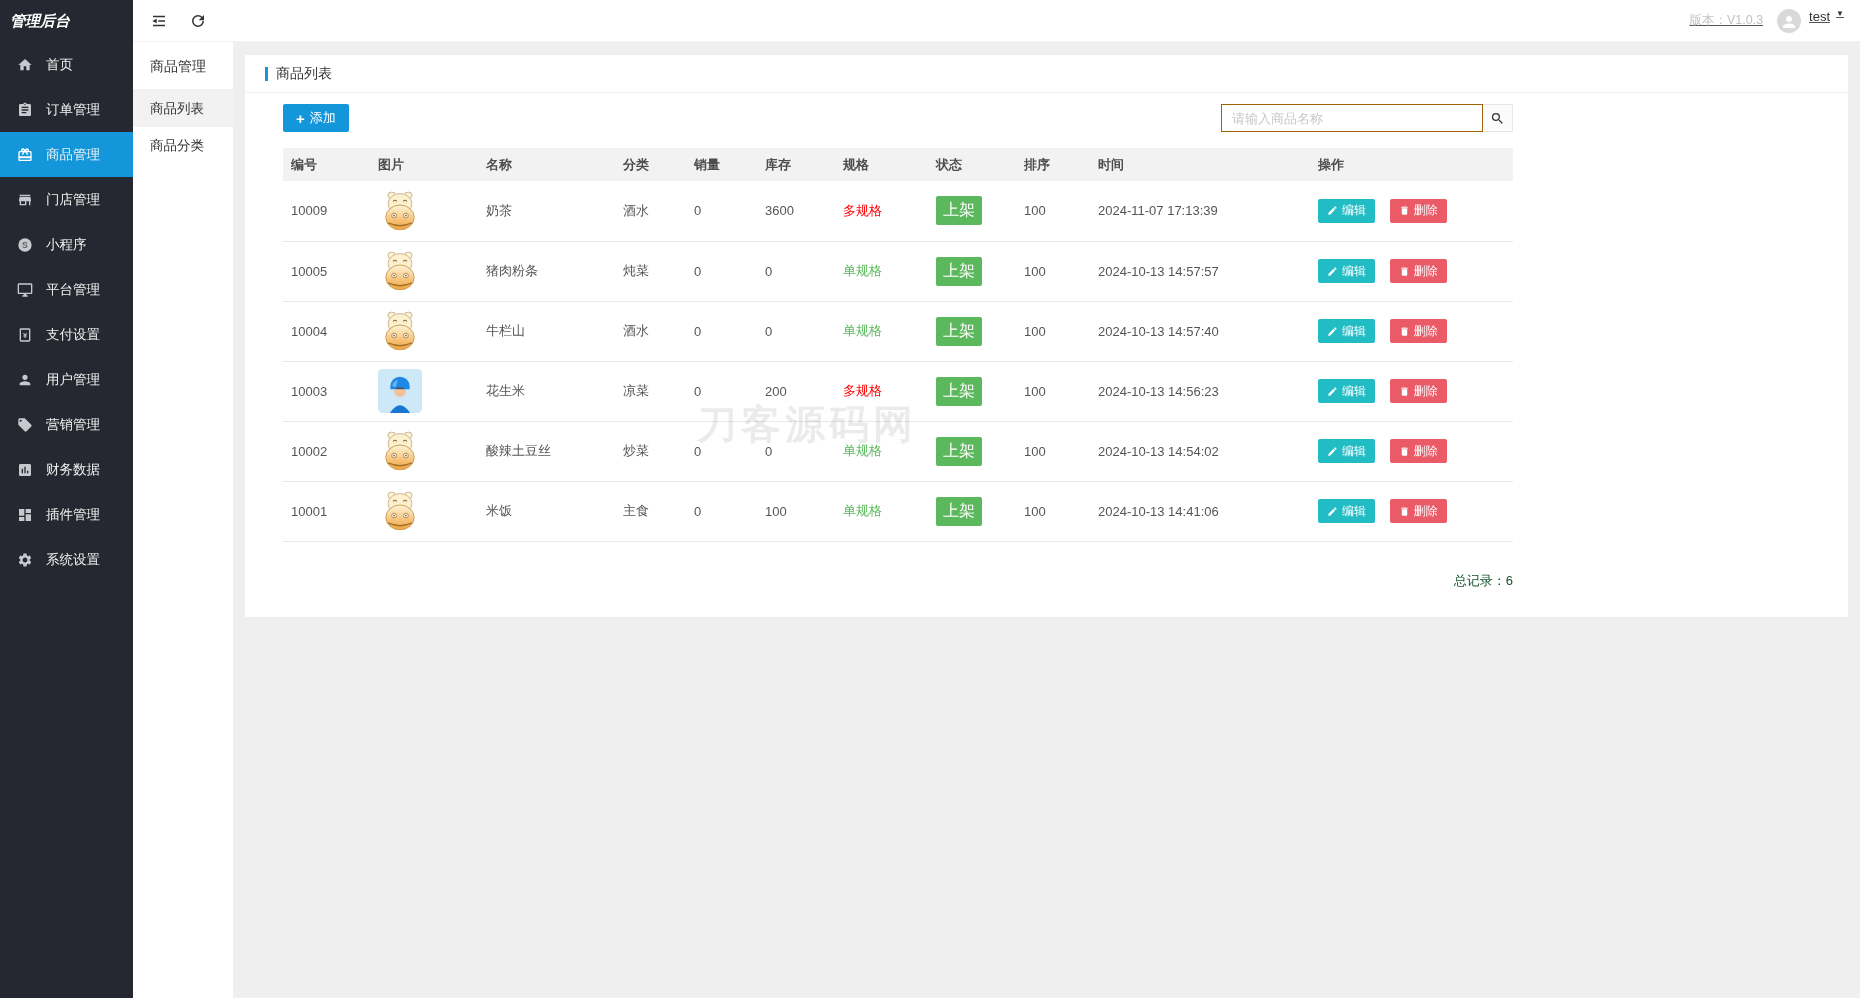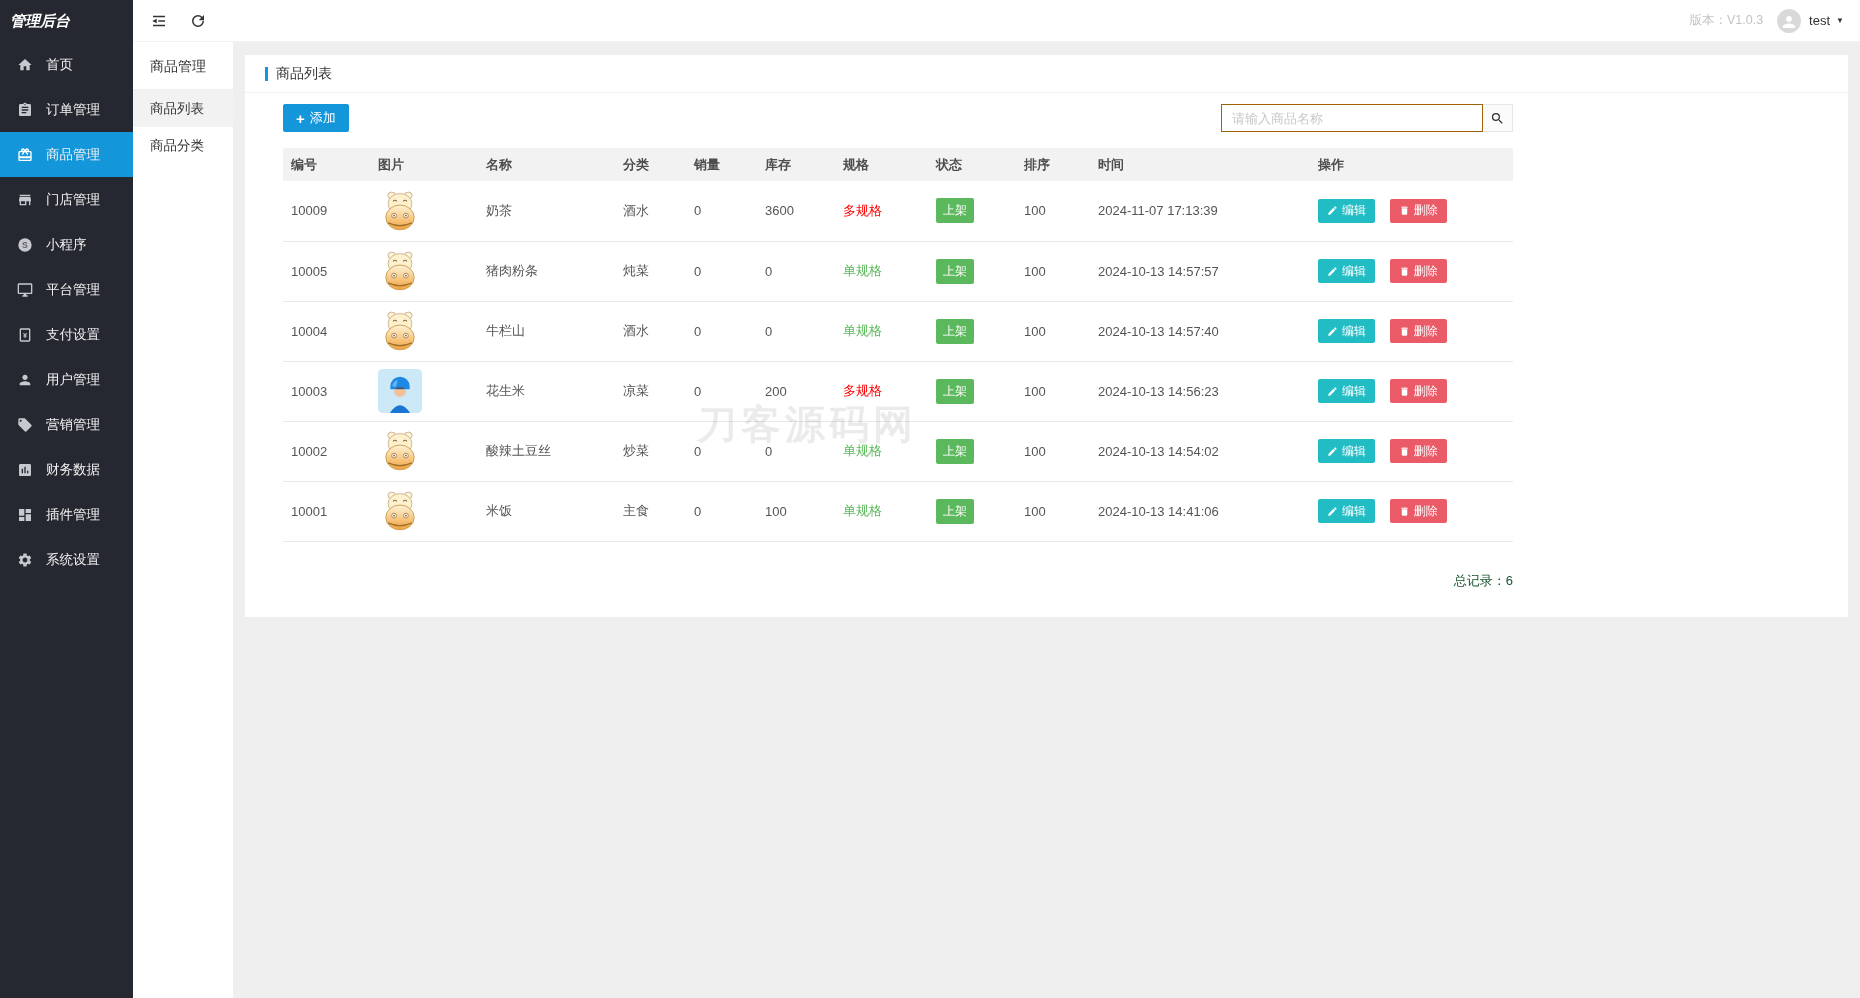--- a/index.html
+++ b/index.html
@@ -29,34 +29,34 @@
   }
   .menu-item .icon { width: 16px; height: 16px; color: #c6c9cd; flex: none; }
   .menu-item .icon svg { width: 100%; height: 100%; fill: currentColor; }
   .menu-item.active { background: var(--accent, #1496db); }
   .menu-item.active .icon { color: #fff; }
 
   
   .topbar {
     position: absolute; left: 133px; top: 0; width: 1727px; height: 42px;
     background: #fff; display: flex; align-items: center;
-    border-bottom: 1px solid #f2f2f2; z-index: 2;
+    border-bottom: 1px solid #f2f2f2; z-index: 2; text-decoration: underline;
   }
   .tool-icon { width: 18px; height: 18px; color: #333; cursor: pointer; }
   .tool-icon svg { width: 100%; height: 100%; fill: currentColor; }
   .tool-icon.collapse { margin-left: 17px; }
   .tool-icon.refresh { margin-left: 21px; }
   .topbar-right { margin-left: auto; display: flex; align-items: center; padding-right: 16px; }
   .version { color: #c3c3c3; font-size: 12.5px; margin-right: 14px; }
   .avatar {
     width: 24px; height: 24px; border-radius: 50%; background: #d9d9d9;
     display: flex; align-items: center; justify-content: center; overflow: hidden;
   }
   .avatar svg { width: 18px; height: 18px; fill: #fff; margin-top: 3px; }
-  .user-chip { display: flex; align-items: center; gap: 6px; cursor: pointer; }
+  .user-chip { display: flex; gap: 6px; cursor: pointer; }
   .username { color: #333; font-size: 13px; margin-left: 2px; }
   .caret { font-size: 8px; color: #333; }
 
   
   .submenu {
     position: absolute; left: 133px; top: 42px; width: 100px; height: 956px;
     background: #fff; z-index: 1;
   }
   .submenu-title {
     height: 48px; line-height: 48px; padding-left: 17px;
@@ -116,21 +116,21 @@
   }
   table.products tbody td {
     height: 60px; border-bottom: 1px solid #e9e9e9; padding: 0 8px;
     font-size: 13px; color: #555; vertical-align: middle;
   }
   .prod-img { width: 44px; height: 44px; }
   .spec.multi { color: var(--spec-red, #ff0000); }
   .spec.single { color: var(--spec-green, #5cb85c); }
   .badge {
     display: inline-block; background: var(--badge-green, #5cb85c); color: #fff;
-    font-size: 12px; padding: 4px 7px; border-radius: 2px; cursor: pointer;
+    font-size: 16px; padding: 4px 7px; border-radius: 2px; cursor: pointer;
   }
   .btn {
     display: inline-flex; align-items: center; gap: 4px; height: 24px; padding: 0 9px;
     border: none; border-radius: 2px; color: #fff; font-size: 12px; cursor: pointer;
     font-family: inherit; vertical-align: middle;
   }
   .btn svg { width: 11px; height: 11px; fill: #fff; }
   .btn.edit { background: var(--edit-color, #22bcc5); margin-right: 11px; }
   .btn.delete { background: var(--delete-color, #ea5a67); justify-content: flex-end; }
 

